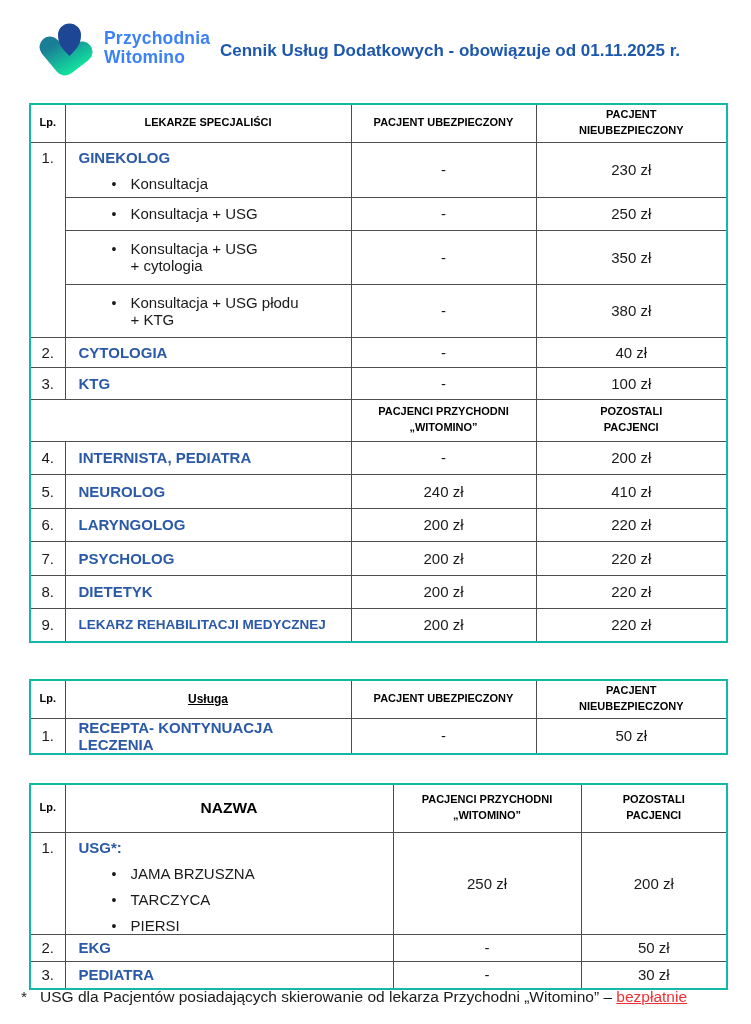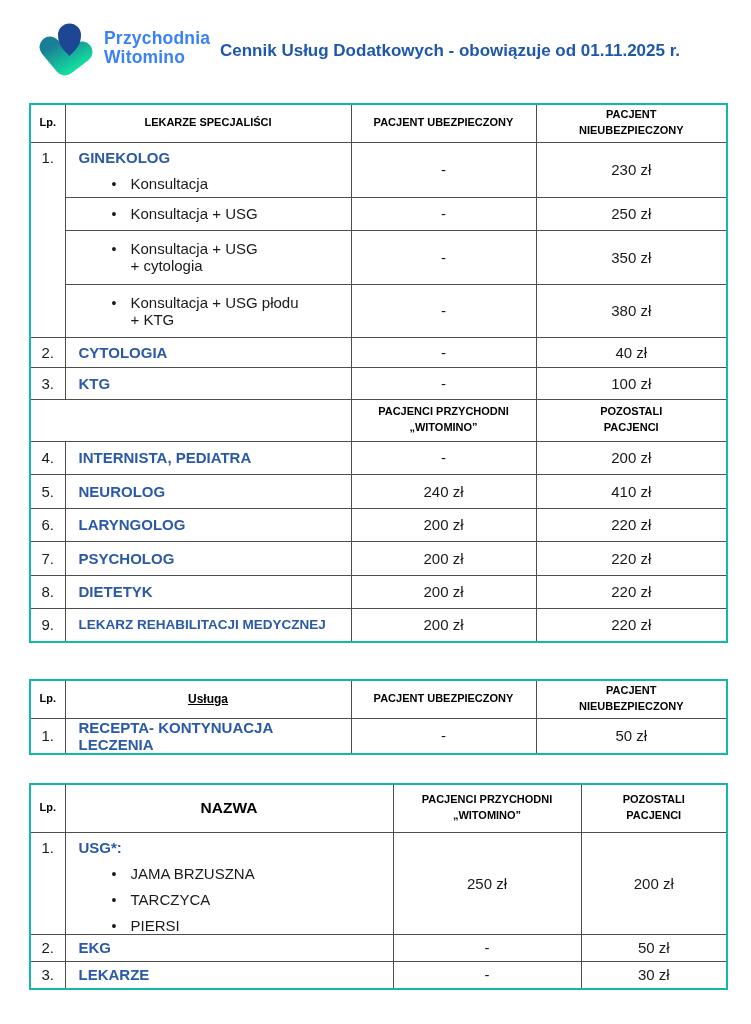--- a/index.html
+++ b/index.html
@@ -226,21 +226,24 @@
       <td class="center">200 zł</td>
     </tr>
     <tr style="height:27px">
       <td class="lp">2.</td>
       <td class="name-cell blue">EKG</td>
       <td class="center">-</td>
       <td class="center">50 zł</td>
     </tr>
     <tr style="height:28px">
       <td class="lp">3.</td>
-      <td class="name-cell blue">LEKARZE</td>
+      <td class="name-cell blue">PEDIATRA</td>
       <td class="center">-</td>
       <td class="center">30 zł</td>
     </tr>
   </tbody>
     </table>
 
+  <div class="footnote">
+    <span class="fn-star">*</span><span>USG dla Pacjentów posiadających skierowanie od lekarza Przychodni „Witomino” – </span><span class="fn-red">bezpłatnie</span>
+  </div>
 
 </div>
 
 </body></html>

